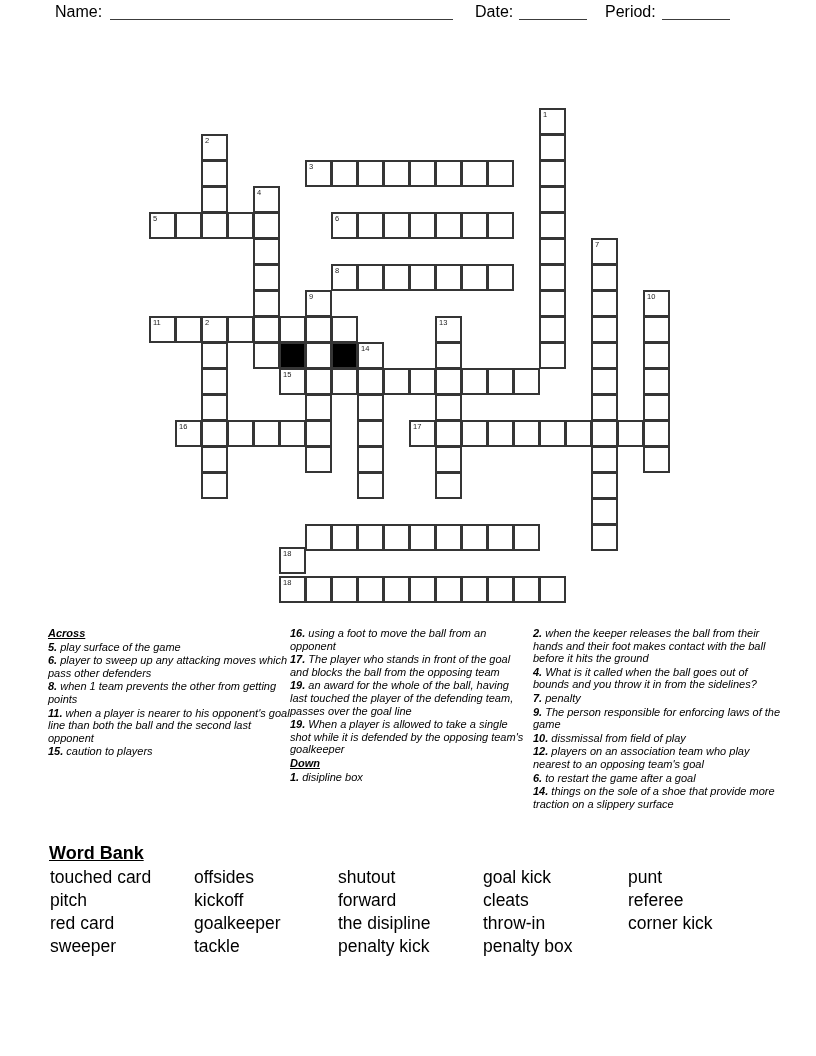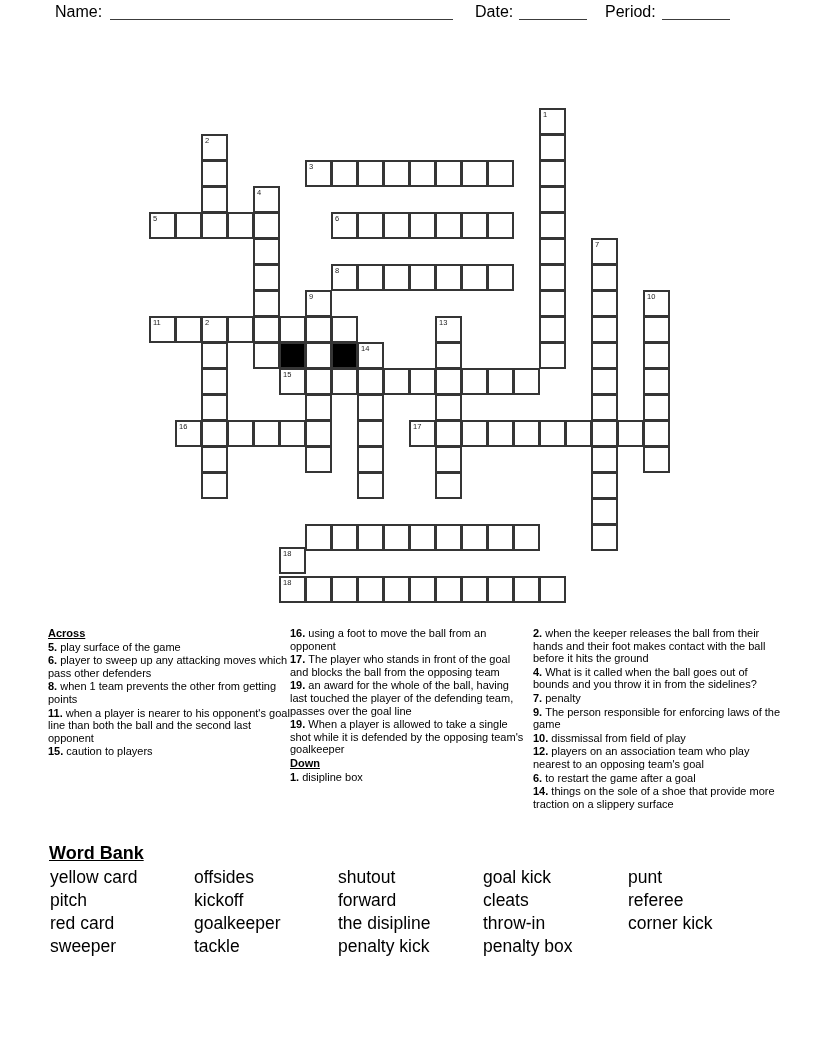--- a/index.html
+++ b/index.html
@@ -26,21 +26,21 @@
   .cell {
     position:absolute; width:27px; height:27px; box-sizing:border-box;
     border:2px solid #353535; background:#fff;
   }
   .cell.black { background:#000; }
   .cellnum {
     position:absolute; top:0px; left:2px;
     font-size:7.5px; line-height:9px; color:#222;
   }
   
-  .clue-col { position:absolute; top:627px; font-size:11px; line-height:12.6px; }
+  .clue-col { position:absolute; top:627px; font-size:11px; line-height:12.6px;font-style:italic; }
   #clue-col-1 { left:48px;  width:243px; }
   #clue-col-2 { left:290px; width:238px; }
   #clue-col-3 { left:533px; width:252px; }
   .clue { margin:0 0 1px 0; }
   .clue b { font-weight:bold; }
   .clue-header {
     margin:0 0 1px 0; font-weight:bold; text-decoration:underline; font-size:11px;
   }
   
   #wordbank-label {
@@ -269,21 +269,21 @@
       <p class="clue"><b>7. </b>penalty</p>
       <p class="clue"><b>9. </b>The person responsible for enforcing laws of the game</p>
       <p class="clue"><b>10. </b>dissmissal from field of play</p>
       <p class="clue"><b>12. </b>players on an association team who play nearest to an opposing team's goal</p>
       <p class="clue"><b>6. </b>to restart the game after a goal</p>
       <p class="clue"><b>14. </b>things on the sole of a shoe that provide more traction on a slippery surface</p>
     </div>
 
   <div id="wordbank-label">Word Bank</div>
   <div id="wordbank">
-      <span>yellow card</span>
+      <span>touched card</span>
       <span>offsides</span>
       <span>shutout</span>
       <span>goal kick</span>
       <span>punt</span>
       <span>pitch</span>
       <span>kickoff</span>
       <span>forward</span>
       <span>cleats</span>
       <span>referee</span>
       <span>red card</span>

